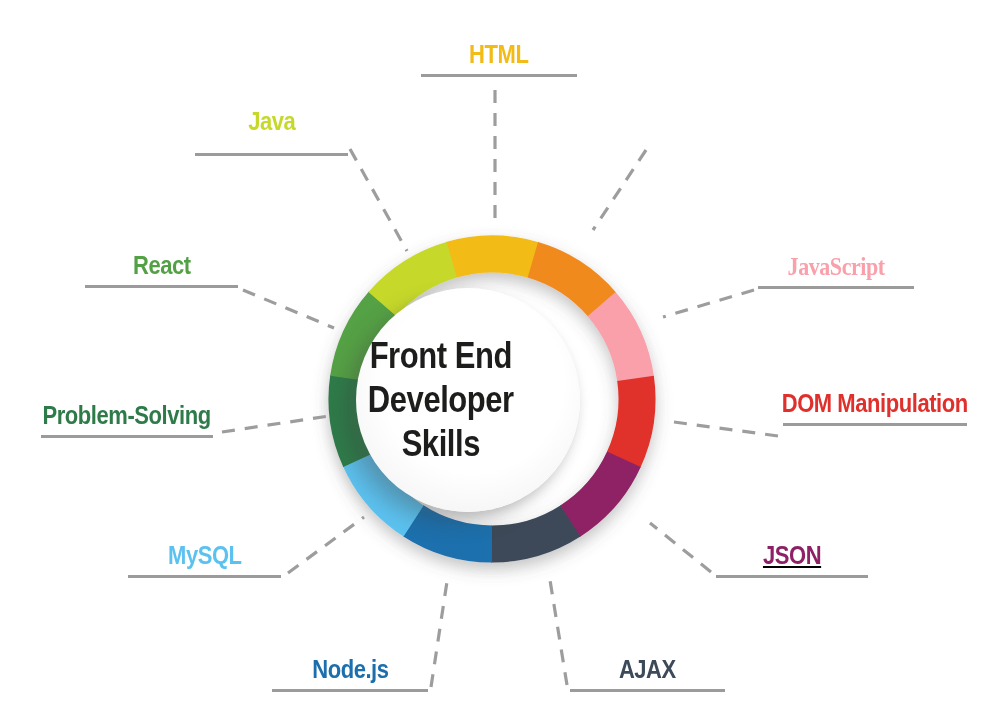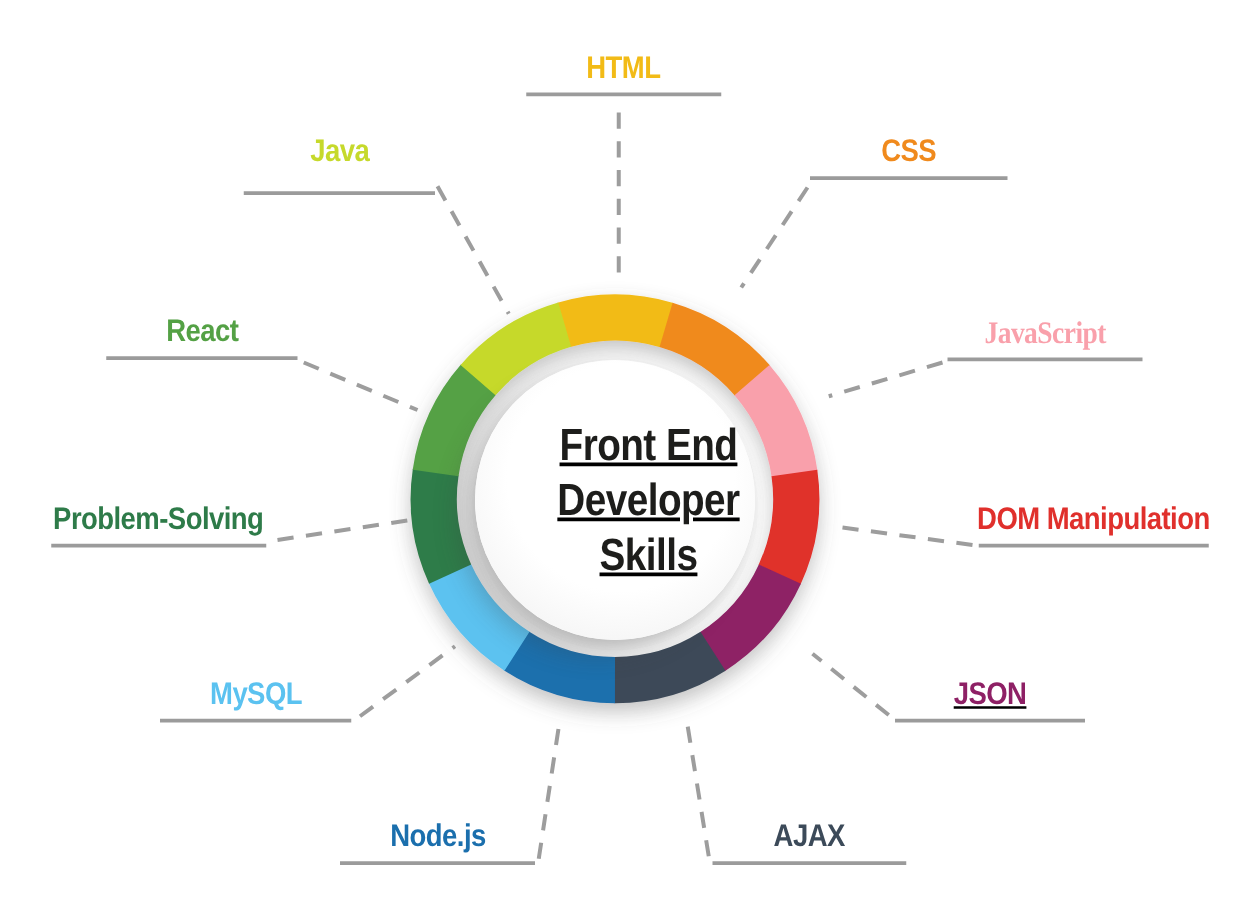--- a/index.html
+++ b/index.html
@@ -17,32 +17,31 @@
   }
   #ring-svg {
     position: absolute;
     left: 0;
     top: 0;
     width: 1000px;
     height: 727px;
   }
   .center-circle {
     position: absolute;
-    left: 380px;
+    left: 356px;
     top: 288px;
     width: 224px;
     height: 224px;
     border-radius: 50%;
     background: radial-gradient(circle at 52% 42%, #ffffff 52%, #f6f6f6 76%, #e9e9e9 100%);
     box-shadow: -14px 12px 20px rgba(60,60,60,0.28), 0 4px 10px rgba(120,120,120,0.18);
     display: flex;
     align-items: center;
-    justify-content: flex-end;
+    justify-content: flex-start;
     text-align: center;
-    text-decoration: underline;
   }
   .center-title {
     color: #1d1d1b;
     font-weight: 700;
     font-size: 36px;
     line-height: 1.22;
     letter-spacing: -0.5px;
     transform: scaleX(0.86);
     transform-origin: 50% 50%;
     white-space: nowrap;
@@ -66,21 +65,21 @@
   }
   .underline {
     width: 100%;
     height: 3px;
     background: #9b9b9b;
   }
   
   .s0  { left: 421px; top: 41px;  width: 156px; }
   .s1  { left: 648px; top: 108px; width: 158px; }
   .s2  { left: 758px; top: 253px; width: 156px; font-family: Liberation Serif, serif; }
-  .s3  { left: 783px; top: 402px; width: 184px; }
+  .s3  { left: 783px; top: 390px; width: 184px; }
   .s4  { left: 716px; top: 542px; width: 152px; text-decoration: underline; }
   .s5  { left: 570px; top: 656px; width: 155px; }
   .s6  { left: 272px; top: 656px; width: 156px; }
   .s7  { left: 128px; top: 542px; width: 153px; }
   .s8  { left: 41px;  top: 402px; width: 172px; }
   .s9  { left: 85px;  top: 252px; width: 153px; }
   .s10 { left: 195px; top: 108px; width: 153px; gap: 12px; }
 </style>
 </head>
 <body>
@@ -124,24 +123,20 @@
       <div>Front End</div>
       <div>Developer</div>
       <div>Skills</div>
     </div>
   </div>
 
   <div class="skill s0">
     <span class="skill-text" style="color: rgb(242, 187, 23);">HTML</span>
     <div class="underline" style="background: rgb(155, 155, 155);"></div>
   </div>
-  <div class="skill s1">
-    <span class="skill-text" style="color: rgb(240, 138, 29);">CSS</span>
-    <div class="underline" style="background: rgb(155, 155, 155);"></div>
-  </div>
   <div class="skill s2">
     <span class="skill-text" style="color: rgb(249, 160, 171);">JavaScript</span>
     <div class="underline" style="background: rgb(155, 155, 155);"></div>
   </div>
   <div class="skill s3">
     <span class="skill-text" style="color: rgb(224, 48, 44);">DOM Manipulation</span>
     <div class="underline" style="background: rgb(155, 155, 155);"></div>
   </div>
   <div class="skill s4">
     <span class="skill-text" style="color: rgb(142, 32, 101);">JSON</span>

